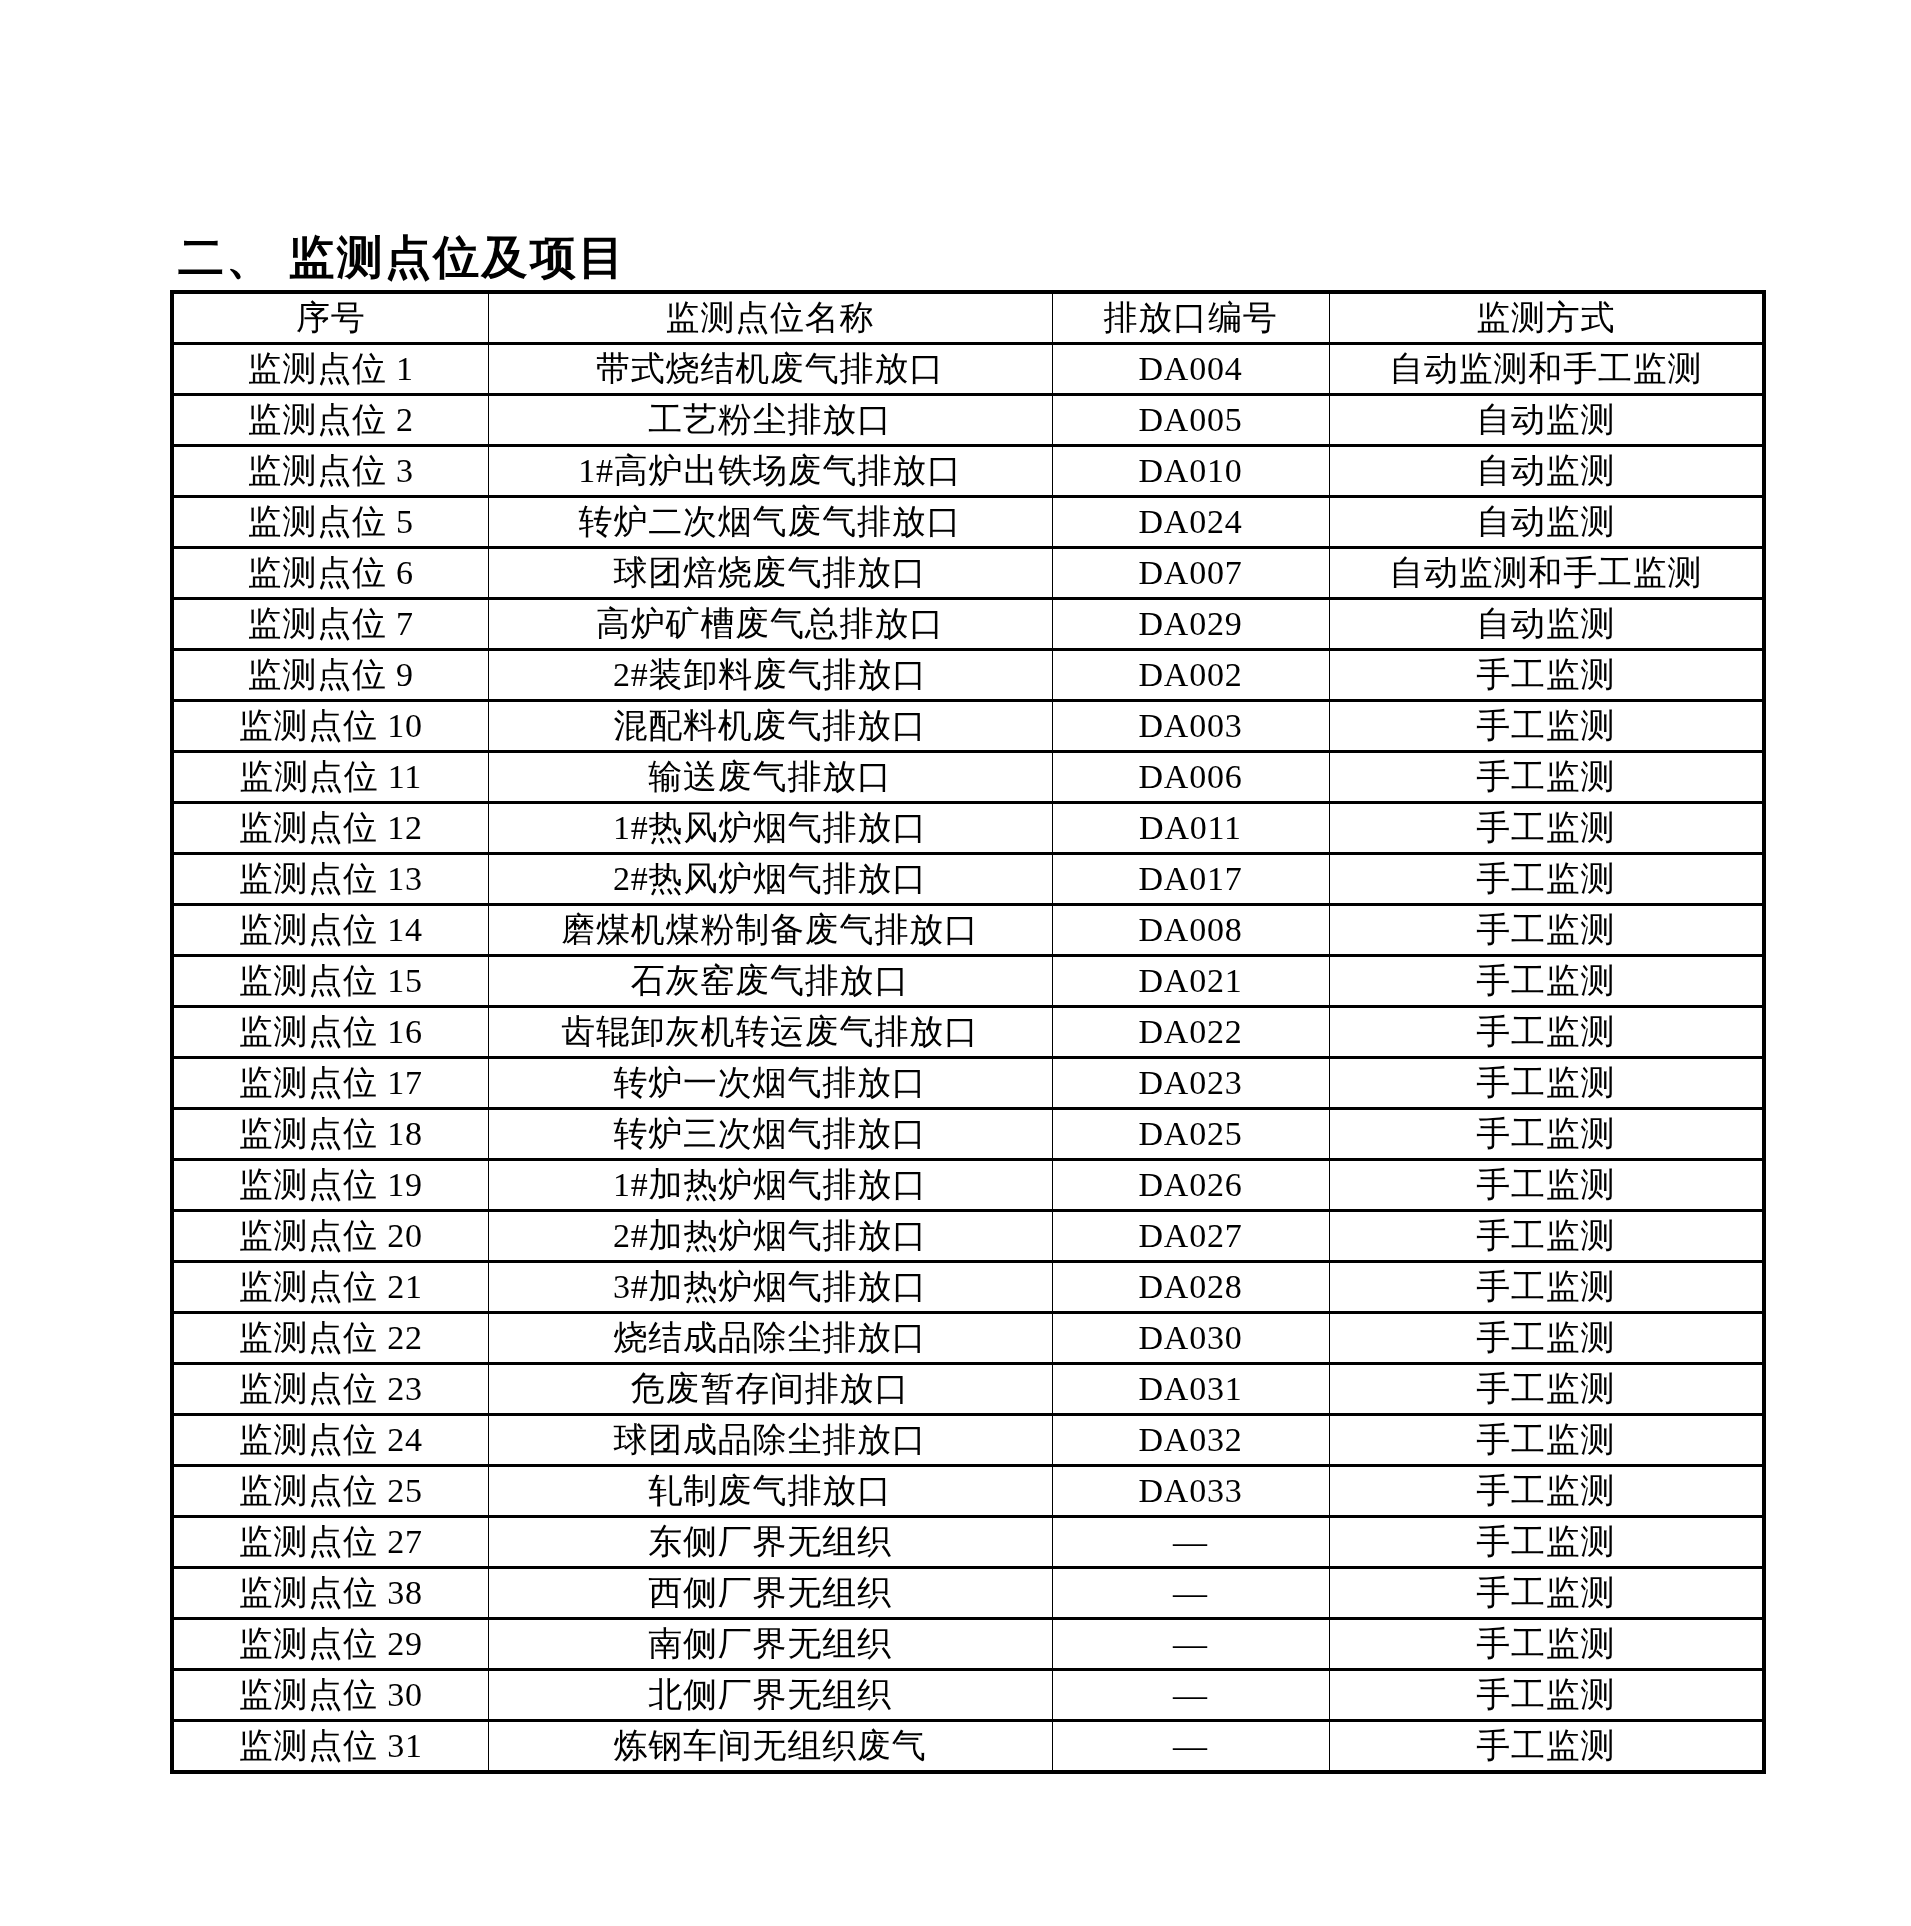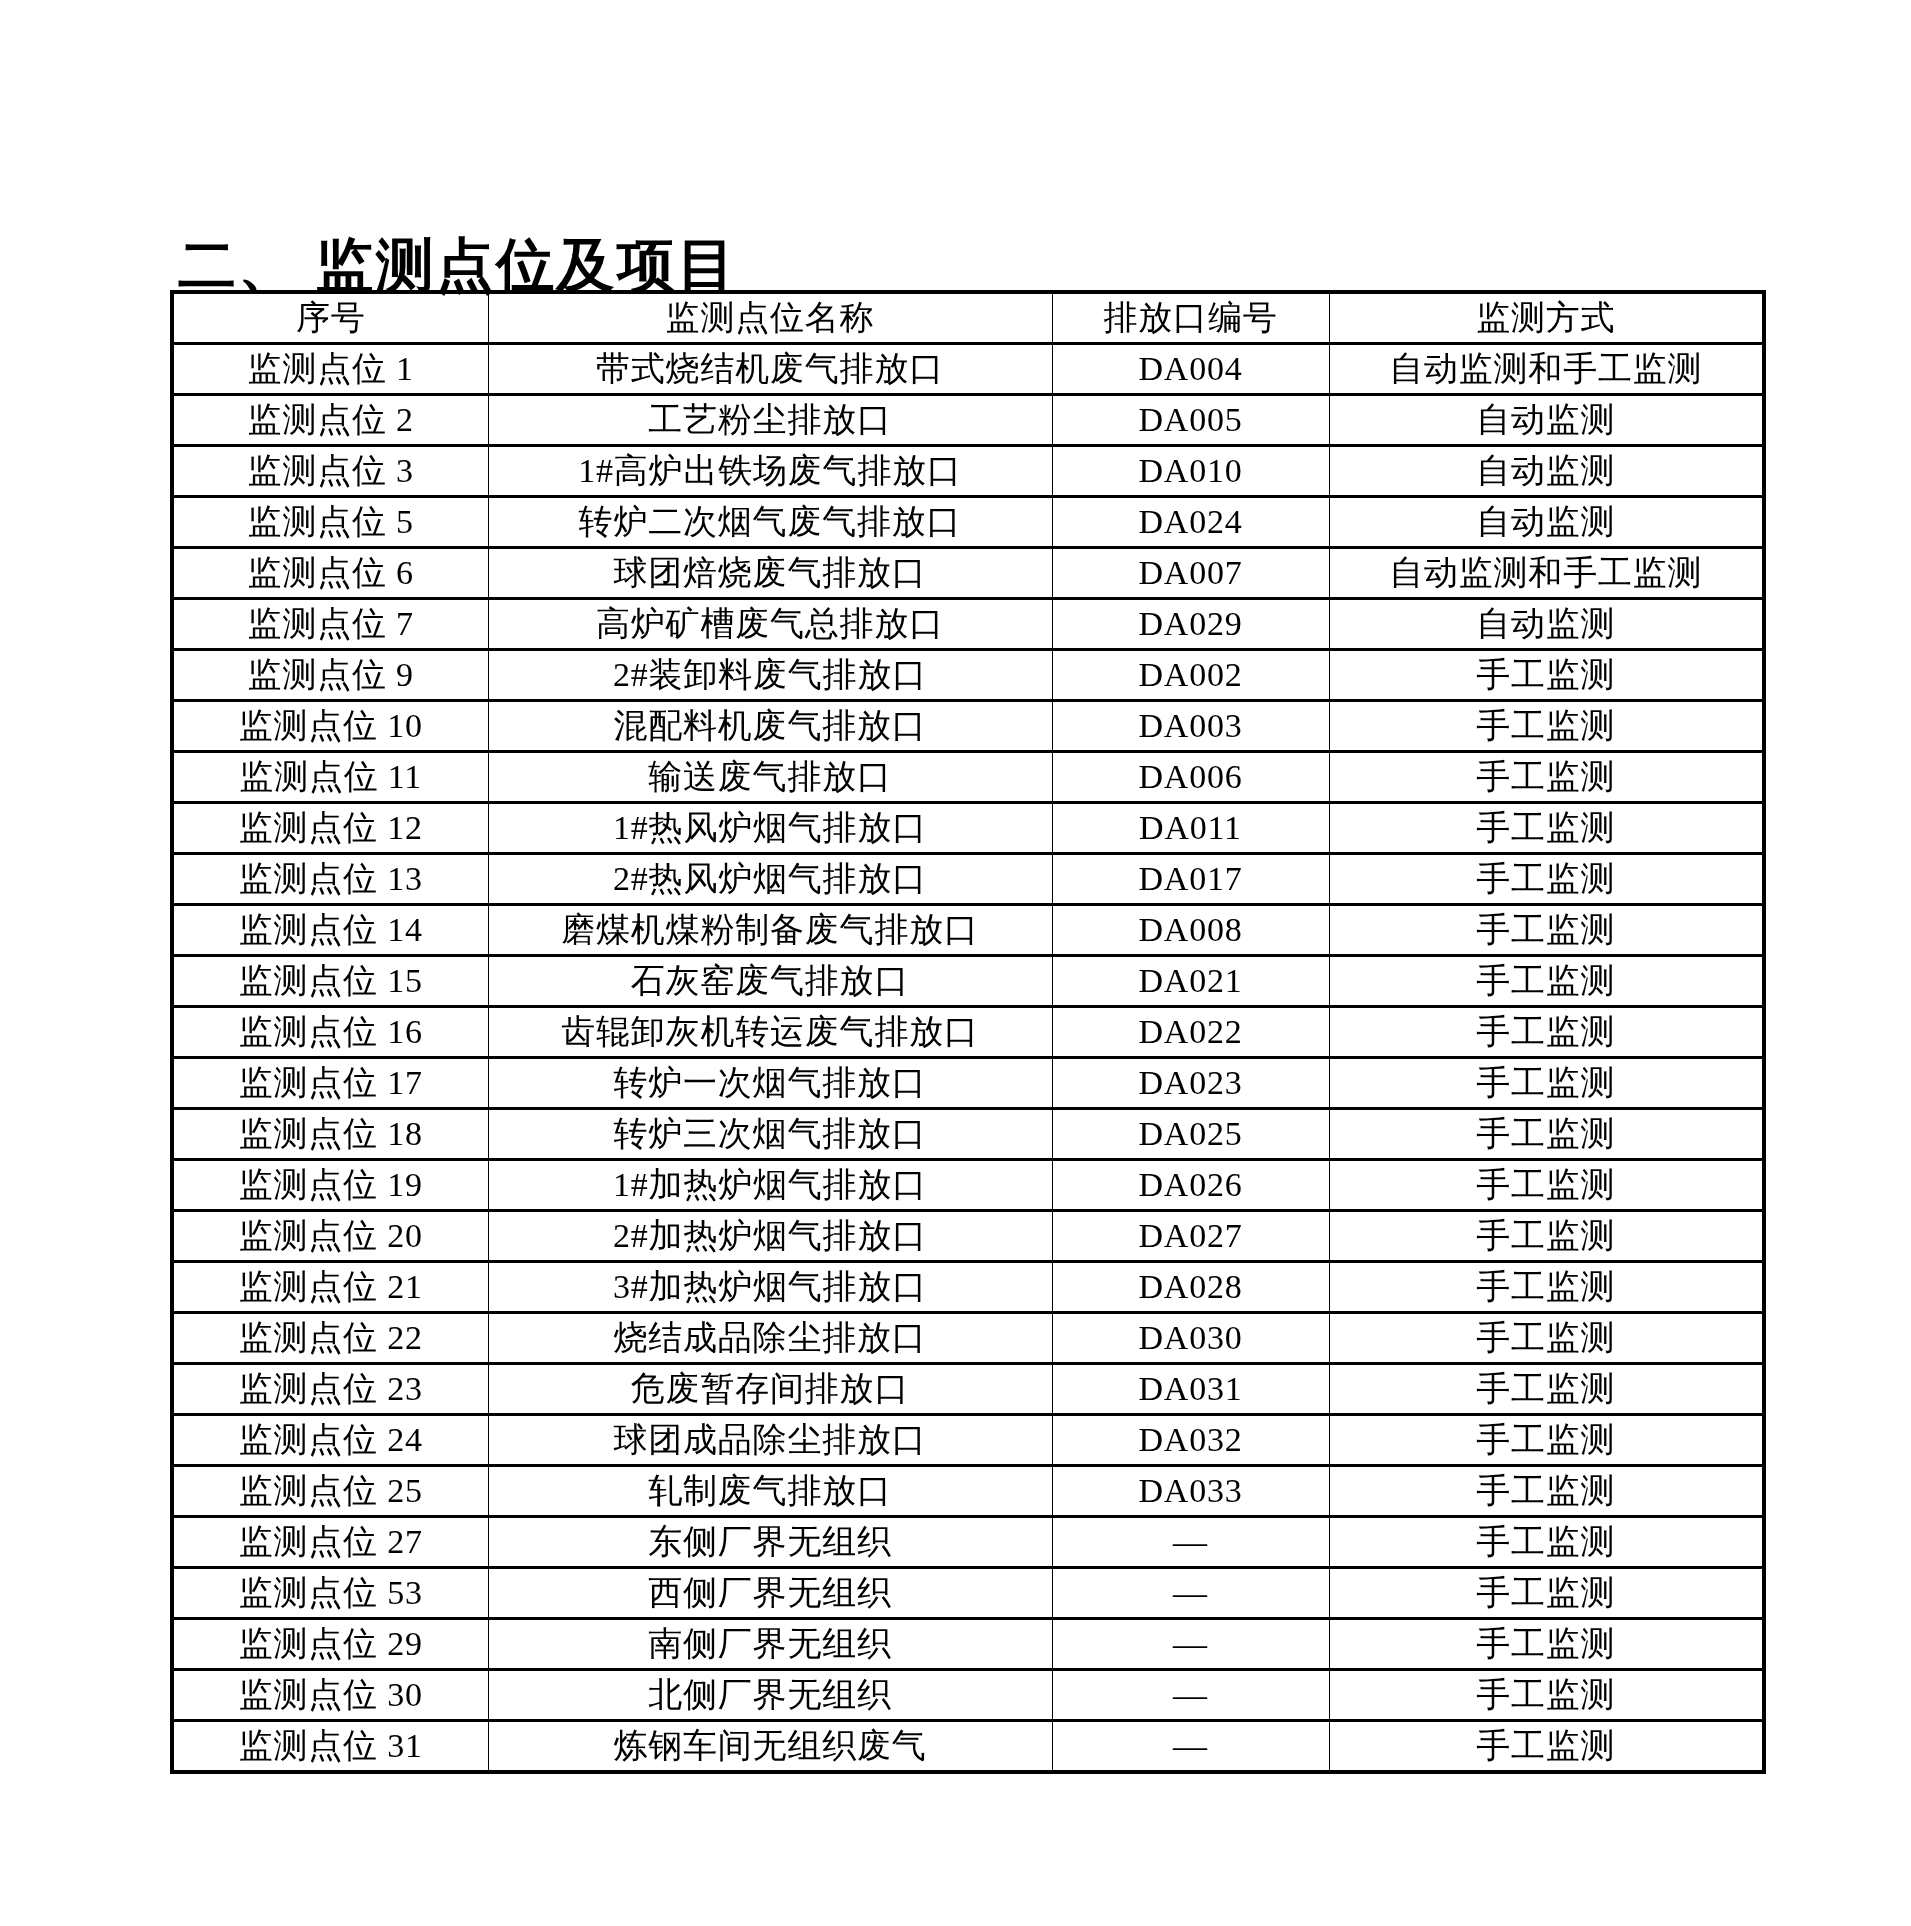--- a/index.html
+++ b/index.html
@@ -12,21 +12,21 @@
     width: 1911px;
     height: 2703px;
     font-family: "Liberation Serif", "DejaVu Serif", serif;
     color: #000;
   }
   .doc-title {
     position: absolute;
     left: 178px;
     top: 227px;
     margin: 0;
-    font-size: 58px;
+    font-size: 46px;
     font-weight: bold;
     letter-spacing: 2.3px;
     white-space: nowrap;
   }
   table.monitor-table {
     position: absolute;
     left: 162px;
     top: 290px;
     width: 1593px;
     border-collapse: collapse;
@@ -210,21 +210,21 @@
         <td>DA033</td>
         <td>手工监测</td>
       </tr>
       <tr>
         <td>监测点位 27</td>
         <td>东侧厂界无组织</td>
         <td>—</td>
         <td>手工监测</td>
       </tr>
       <tr>
-        <td>监测点位 53</td>
+        <td>监测点位 38</td>
         <td>西侧厂界无组织</td>
         <td>—</td>
         <td>手工监测</td>
       </tr>
       <tr>
         <td>监测点位 29</td>
         <td>南侧厂界无组织</td>
         <td>—</td>
         <td>手工监测</td>
       </tr>

